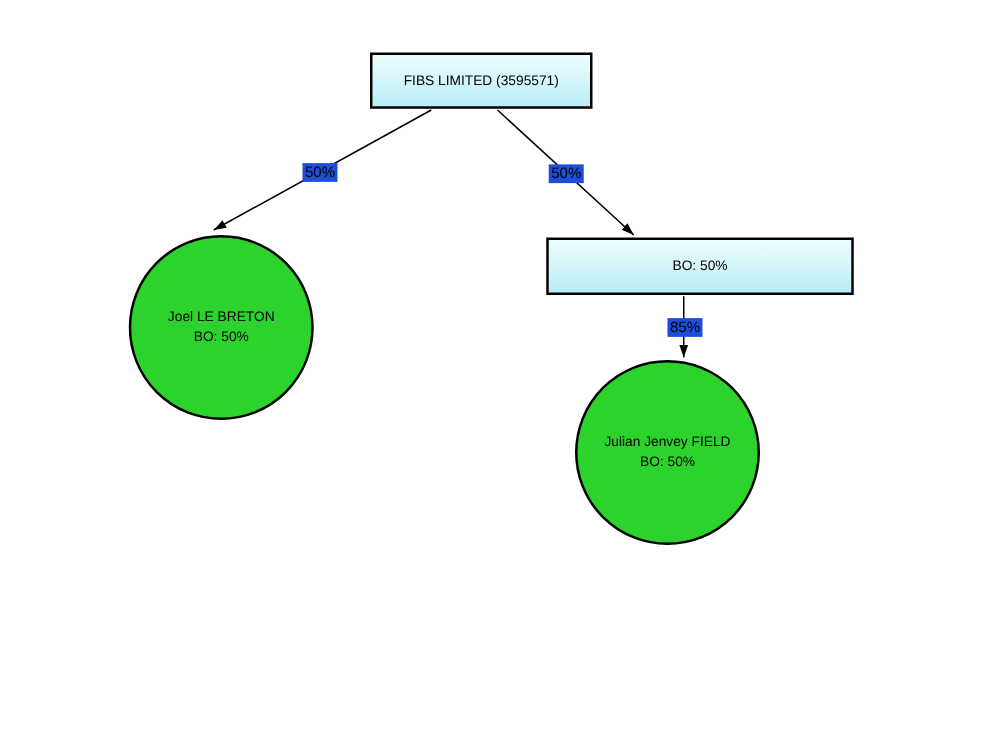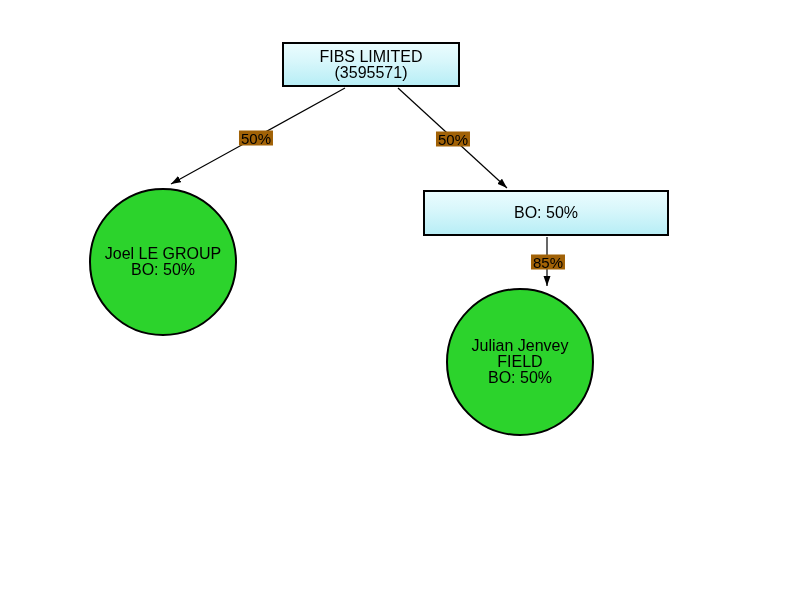--- a/index.html
+++ b/index.html
@@ -27,44 +27,45 @@
     stroke-width: 1.2;
   }
   .node {
     position: absolute;
     display: flex;
     flex-direction: column;
     align-items: center;
     justify-content: center;
     text-align: center;
     color: #000000;
-    font-size: 16px;
+    font-size: 11px;
     line-height: 16px;
+    margin-left: 14px;
   }
   .company-box {
     background: linear-gradient(to bottom, #eafcfe 0%, #d9f7fb 40%, #b8eef6 100%);
     border: 2px solid #000000;
     box-sizing: border-box;
   }
   .person-circle {
     background: #2cd32c;
     border: 2px solid #000000;
     border-radius: 50%;
     box-sizing: border-box;
   }
   #node-root-company   { left: 282px; top: 42px;  width: 178px; height: 45px; }
   #node-sub-company    { left: 423px; top: 190px; width: 246px; height: 46px; }
   #node-person-left    { left: 89px;  top: 188px; width: 148px; height: 148px; }
   #node-person-right   { left: 446px; top: 288px; width: 148px; height: 148px; }
   .edge-label {
     position: absolute;
     transform: translate(-50%, -50%);
-    background: #a16207;
+    background: #1d4ed8;
     padding: 0 2px;
-    font-size: 15px;
+    font-size: 12px;
     line-height: 15px;
     color: #000000;
     white-space: nowrap;
   }
   #edge-label-0 { left: 256px; top: 138px; }
   #edge-label-1 { left: 453px; top: 139px; }
   #edge-label-2 { left: 548px; top: 262px; }
 </style>
 </head>
 <body>
@@ -84,21 +85,21 @@
 
   <div class="node company-box" id="node-root-company">
     <div>FIBS LIMITED (3595571)</div>
   </div>
 
   <div class="node company-box" id="node-sub-company">
     <div>BO: 50%</div>
   </div>
 
   <div class="node person-circle" id="node-person-left">
-    <div>Joel LE GROUP</div>
+    <div>Joel LE BRETON</div>
     <div>BO: 50%</div>
   </div>
 
   <div class="node person-circle" id="node-person-right">
     <div>Julian Jenvey FIELD</div>
     <div>BO: 50%</div>
   </div>
 
   <span class="edge-label" id="edge-label-0">50%</span>
   <span class="edge-label" id="edge-label-1">50%</span>

